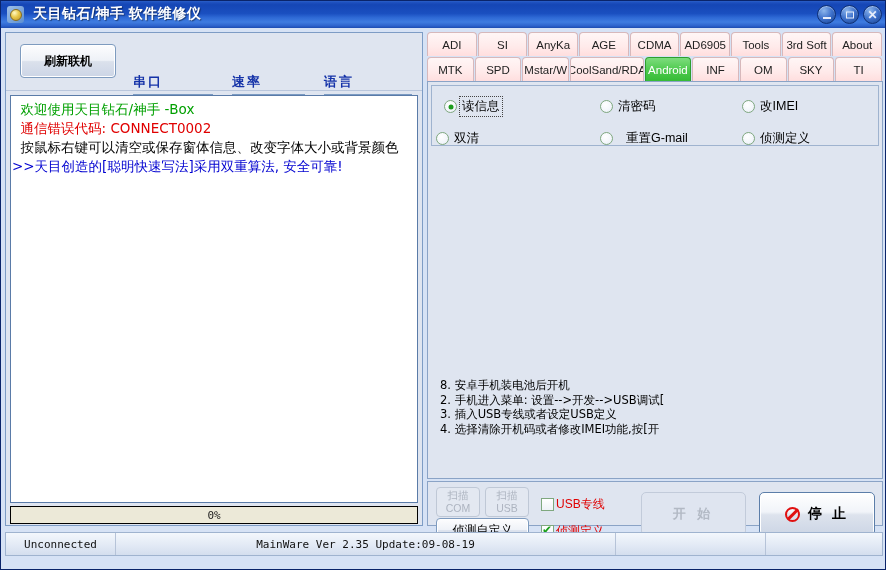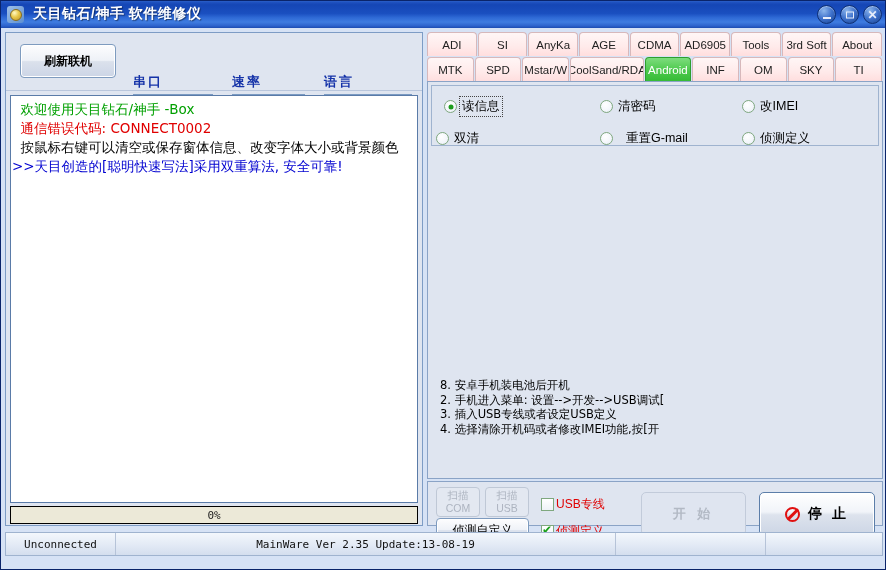--- a/index.html
+++ b/index.html
@@ -488,18 +488,18 @@
 
       <div class="stop-btn">
         <span class="no-icon"></span>
         <span>停 止</span>
       </div>
     </div>
   </div>
 
   <div class="statusbar">
     <div class="sb-cell sb-1">Unconnected</div>
-    <div class="sb-cell sb-2">MainWare Ver 2.35  Update:13-08-19</div>
+    <div class="sb-cell sb-2">MainWare Ver 2.35  Update:09-08-19</div>
     <div class="sb-cell sb-3"></div>
     <div class="sb-cell sb-4"></div>
   </div>
 
 </div>
 
 </body></html>

